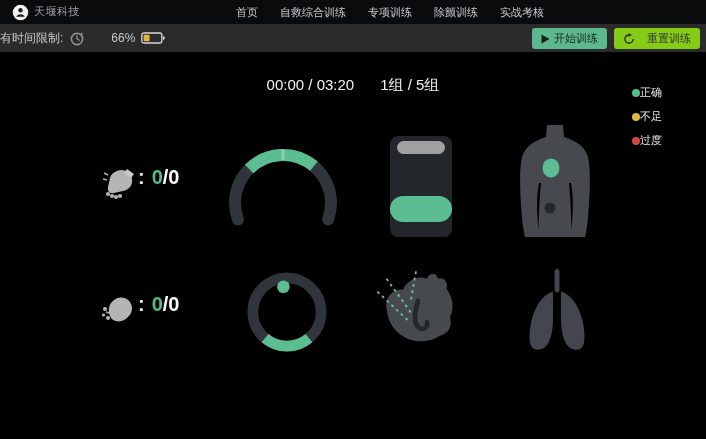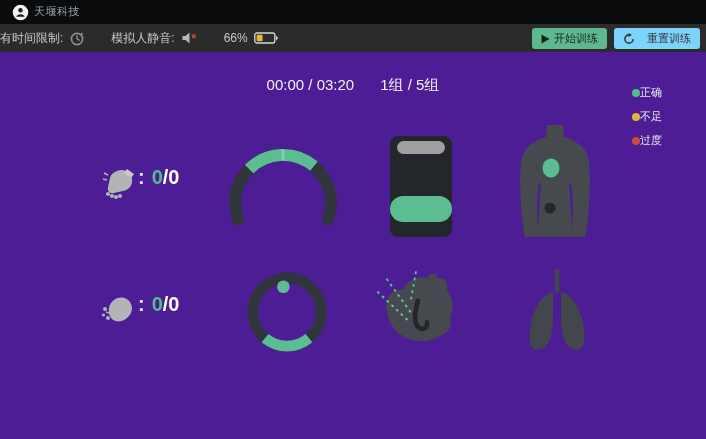--- a/index.html
+++ b/index.html
@@ -13,24 +13,24 @@
   .topnav { position:absolute; left:236px; top:0; height:24px; display:flex; align-items:center; gap:22px; }
   .topnav .nav-item { font-size:11px; color:#c9cbce; cursor:pointer; white-space:nowrap; }
 
   
   .toolbar { position:relative; width:706px; height:28px; background:#2b2b2b; display:flex; align-items:center; gap:26px; }
   .tool-group { display:flex; align-items:center; gap:6px; }
   .tool-label { font-size:12px; color:#c6c8ca; }
   .toolbar-buttons { position:absolute; right:6px; top:4px; display:flex; gap:7px; }
   .btn { display:flex; align-items:center; gap:4px; height:21px; padding:0 9px; border-radius:3px; font-size:11px; cursor:pointer; border:none; }
   .btn-start { background:#5db890; color:#15241c; }
-  .btn-reset { background:#7dd3fc; color:#333;gap:12px; }
-
-  
-  .main { position:relative; width:706px; height:387px; background:#4c1d95; }
+  .btn-reset { background:#84cc16; color:#333;gap:12px; }
+
+  
+  .main { position:relative; width:706px; height:387px; background:#000000; }
 
   .session-line { position:absolute; top:24px; left:0; right:0; text-align:center; font-size:15px; color:#f2f2f2; }
   .session-line .time { margin-right:26px; }
 
   .legend { position:absolute; right:44px; top:33px; display:flex; flex-direction:column; gap:9px; }
   .legend-row { display:flex; align-items:center; }
   .legend-dot { width:8px; height:8px; border-radius:50%; }
   .dot-correct { background:#4fbd8f; }
   .dot-insufficient { background:#e0b63f; }
   .dot-excessive { background:#cf4a41; }
@@ -56,41 +56,38 @@
   <div class="brand">
     <span style="display:inline-flex;">
       <svg width="17" height="17" viewBox="0 0 18 18">
         <circle cx="9" cy="9" r="8.2" fill="#f2f2f2"></circle>
         <circle cx="9" cy="6.6" r="2.3" fill="#1b1b1b"></circle>
         <path d="M4.6 13.6 C5.2 9.8 12.8 9.8 13.4 13.6 Z" fill="#1b1b1b"></path>
       </svg>
     </span>
     <span class="brand-name">天堰科技</span>
   </div>
+  <div class="topnav">
+    <span class="nav-item">首页</span>
+    <span class="nav-item">自救综合训练</span>
+    <span class="nav-item">专项训练</span>
+    <span class="nav-item">除颤训练</span>
+    <span class="nav-item">实战考核</span>
+  </div>
 </div>
 
 <div class="toolbar">
   <div class="tool-group">
     <span class="tool-label">有时间限制:</span>
     <span style="display:inline-flex;">
       <svg width="16" height="16" viewBox="0 0 16 16">
         <circle cx="8" cy="9" r="5.6" fill="none" stroke="#8e9196" stroke-width="1.6"></circle>
         <line x1="8" y1="9" x2="8" y2="5.6" stroke="#8e9196" stroke-width="1.4"></line>
         <line x1="8" y1="9" x2="10.6" y2="10.4" stroke="#8e9196" stroke-width="1.4"></line>
         <line x1="12.2" y1="3.2" x2="13.6" y2="4.6" stroke="#8e9196" stroke-width="1.6"></line>
-      </svg>
-    </span>
-  </div>
-  <div class="tool-group">
-    <span class="tool-label">模拟人静音:</span>
-    <span style="display:inline-flex;">
-      <svg width="17" height="14" viewBox="0 0 17 14">
-        <polygon points="1.5,5 4.5,5 8.5,1.5 8.5,12.5 4.5,9 1.5,9" fill="#b6b8ba"></polygon>
-        <line x1="11" y1="3.5" x2="14.5" y2="7" stroke="#d64541" stroke-width="1.5"></line>
-        <line x1="14.5" y1="3.5" x2="11" y2="7" stroke="#d64541" stroke-width="1.5"></line>
       </svg>
     </span>
   </div>
   <div class="tool-group">
     <span class="tool-label">66%</span>
     <span style="display:inline-flex;">
       <svg width="25" height="12" viewBox="0 0 25 12">
         <rect x="0.8" y="1" width="20" height="10" rx="2" fill="none" stroke="#d8d8d8" stroke-width="1.3"></rect>
         <rect x="2.6" y="2.8" width="6" height="6.4" rx="1" fill="#e8b33a"></rect>
         <path d="M22 3.5 L24.2 6 L22 8.5 Z" fill="#d8d8d8"></path>

